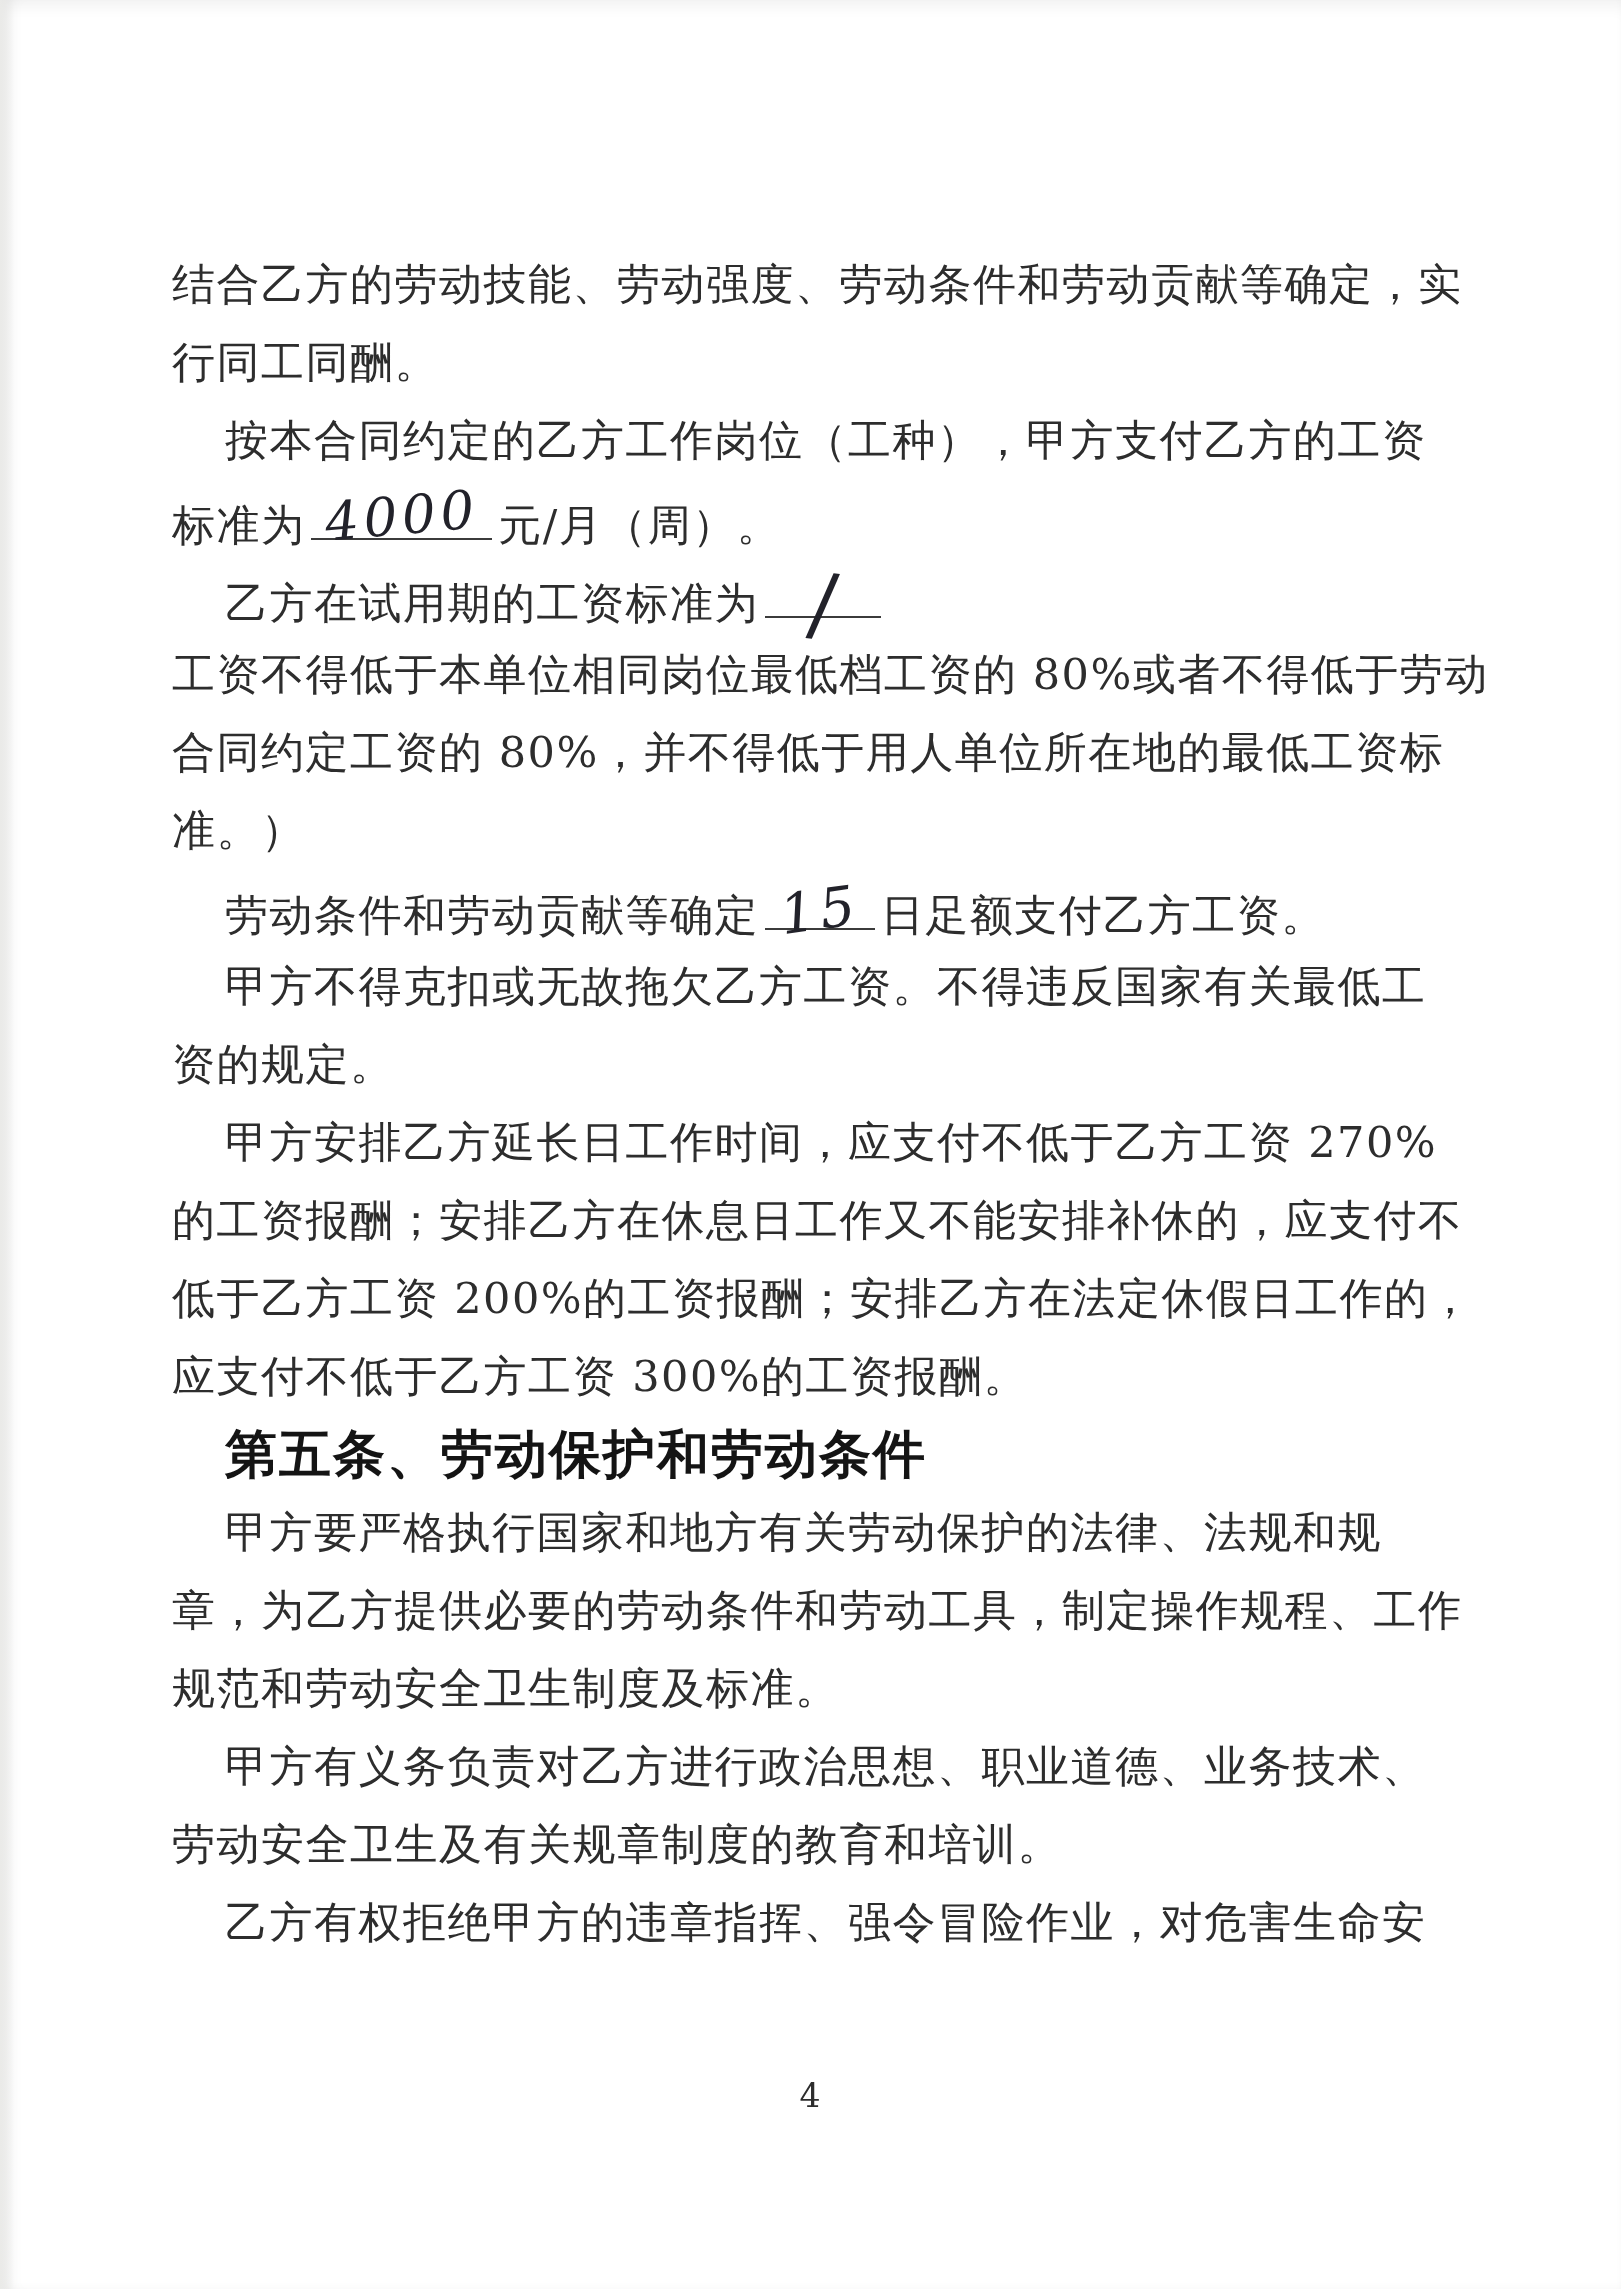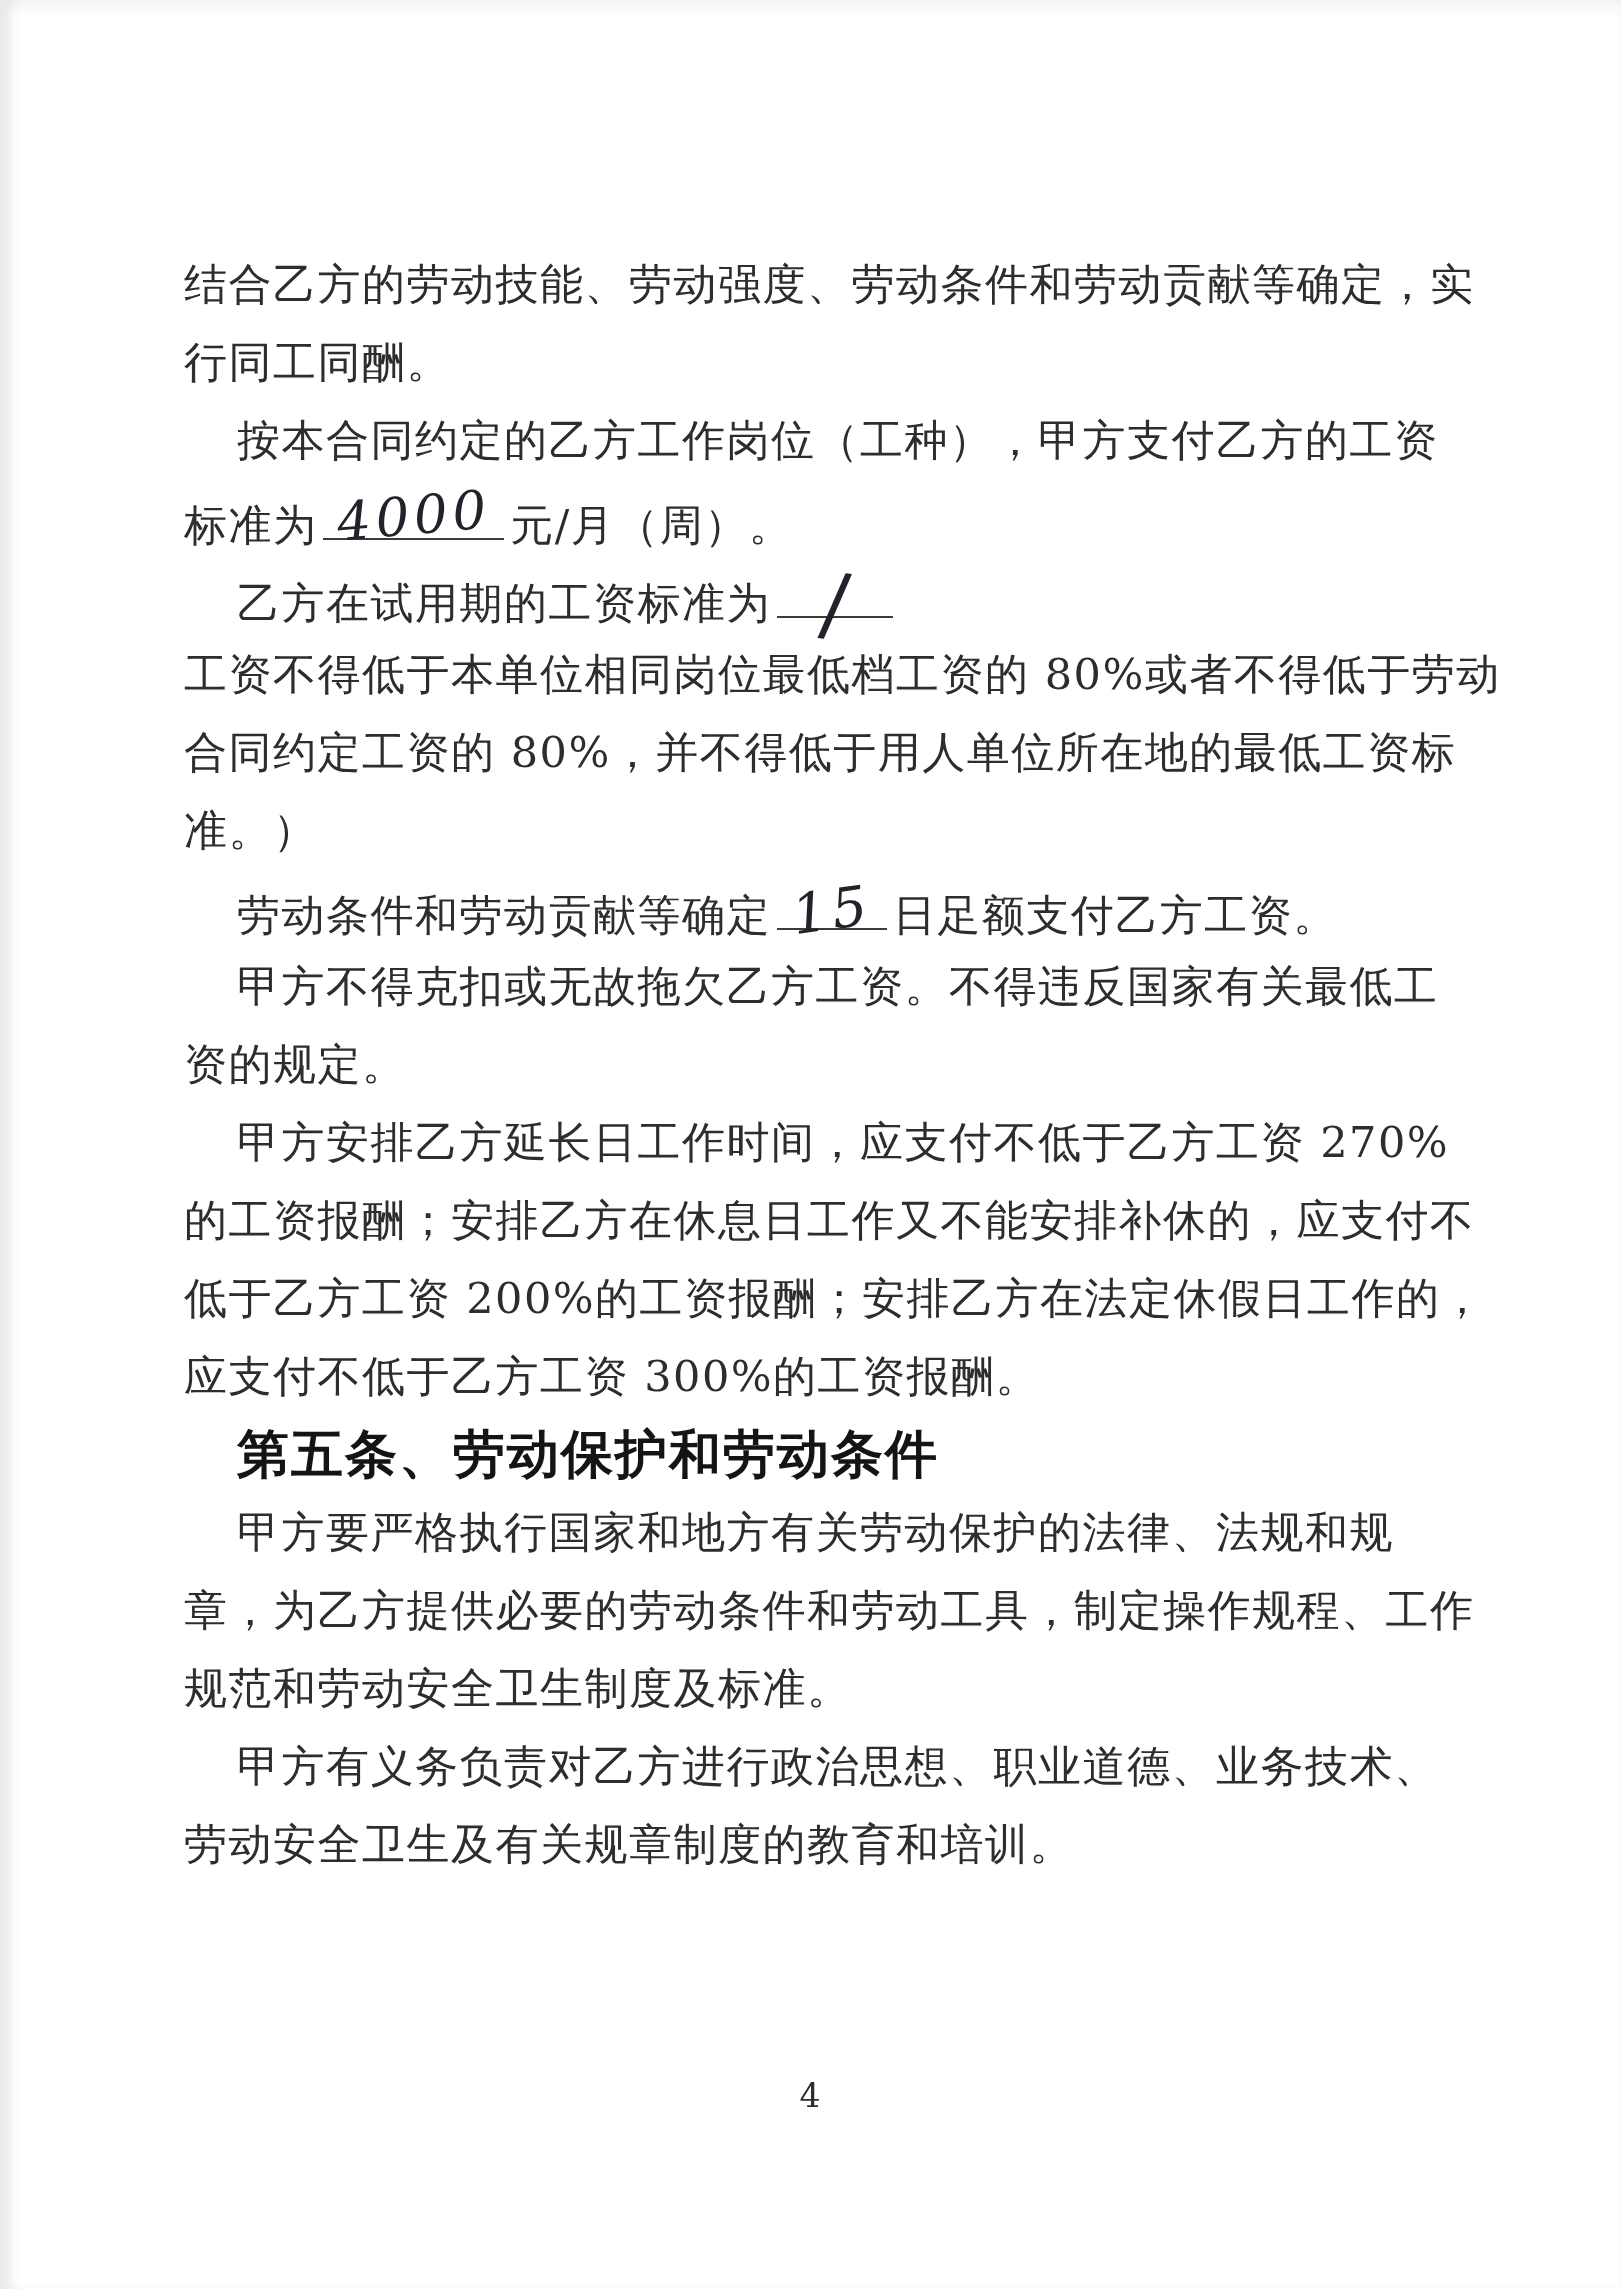--- a/index.html
+++ b/index.html
@@ -10,21 +10,21 @@
     background:#ffffff;
     overflow:hidden;
     font-family:"DejaVu Serif","Liberation Serif",serif;
     color:#2d2d2d;
     box-shadow: inset 19.6px 0 15.7px -11.8px rgba(0,0,0,0.09),
                 inset 0 17.6px 15.7px -11.8px rgba(0,0,0,0.06),
                 inset -5.9px 0 9.8px -7.8px rgba(0,0,0,0.04),
                 inset 0 -9.8px 11.8px -9.8px rgba(0,0,0,0.04);
   }
   .content {
-    position:absolute; left:184px; top:249px; width:1296px;
+    position:absolute; left:172px; top:249px; width:1296px;
   }
   .line {
     height:78px; line-height:71px;
     font-size:43px; letter-spacing:1.5px;
     white-space:nowrap;
   }
   .line.indent { padding-left:53px; }
   .line.heading {
     font-family:Liberation Serif, serif;
     font-weight:bold; font-size:52px; color:#141414; letter-spacing:2px;
@@ -84,16 +84,17 @@
       <div class="line indent"><span>甲方安排乙方延长日工作时间，应支付不低于乙方工资 270%</span></div>
       <div class="line"><span>的工资报酬；安排乙方在休息日工作又不能安排补休的，应支付不</span></div>
       <div class="line"><span>低于乙方工资 200%的工资报酬；安排乙方在法定休假日工作的，</span></div>
       <div class="line"><span>应支付不低于乙方工资 300%的工资报酬。</span></div>
       <div class="line indent heading"><span>第五条、劳动保护和劳动条件</span></div>
       <div class="line indent"><span>甲方要严格执行国家和地方有关劳动保护的法律、法规和规</span></div>
       <div class="line"><span>章，为乙方提供必要的劳动条件和劳动工具，制定操作规程、工作</span></div>
       <div class="line"><span>规范和劳动安全卫生制度及标准。</span></div>
       <div class="line indent"><span>甲方有义务负责对乙方进行政治思想、职业道德、业务技术、</span></div>
       <div class="line"><span>劳动安全卫生及有关规章制度的教育和培训。</span></div>
+      <div class="line indent"><span>乙方有权拒绝甲方的违章指挥、强令冒险作业，对危害生命安</span></div>
     </div>
   <div class="page-number">4</div>
 </div>
 
 
 </body></html>

